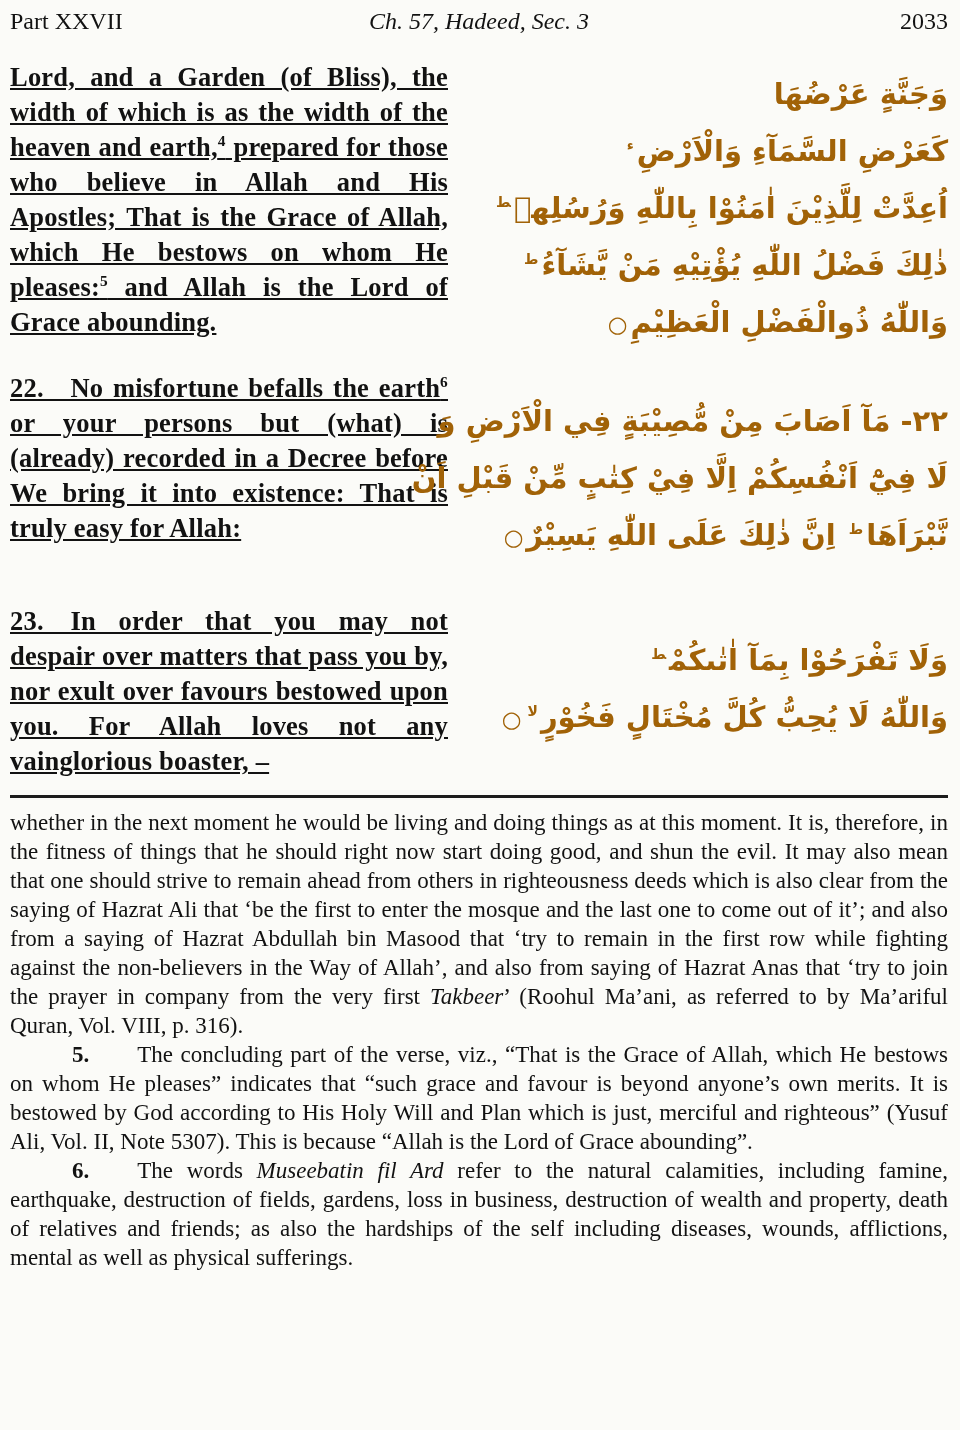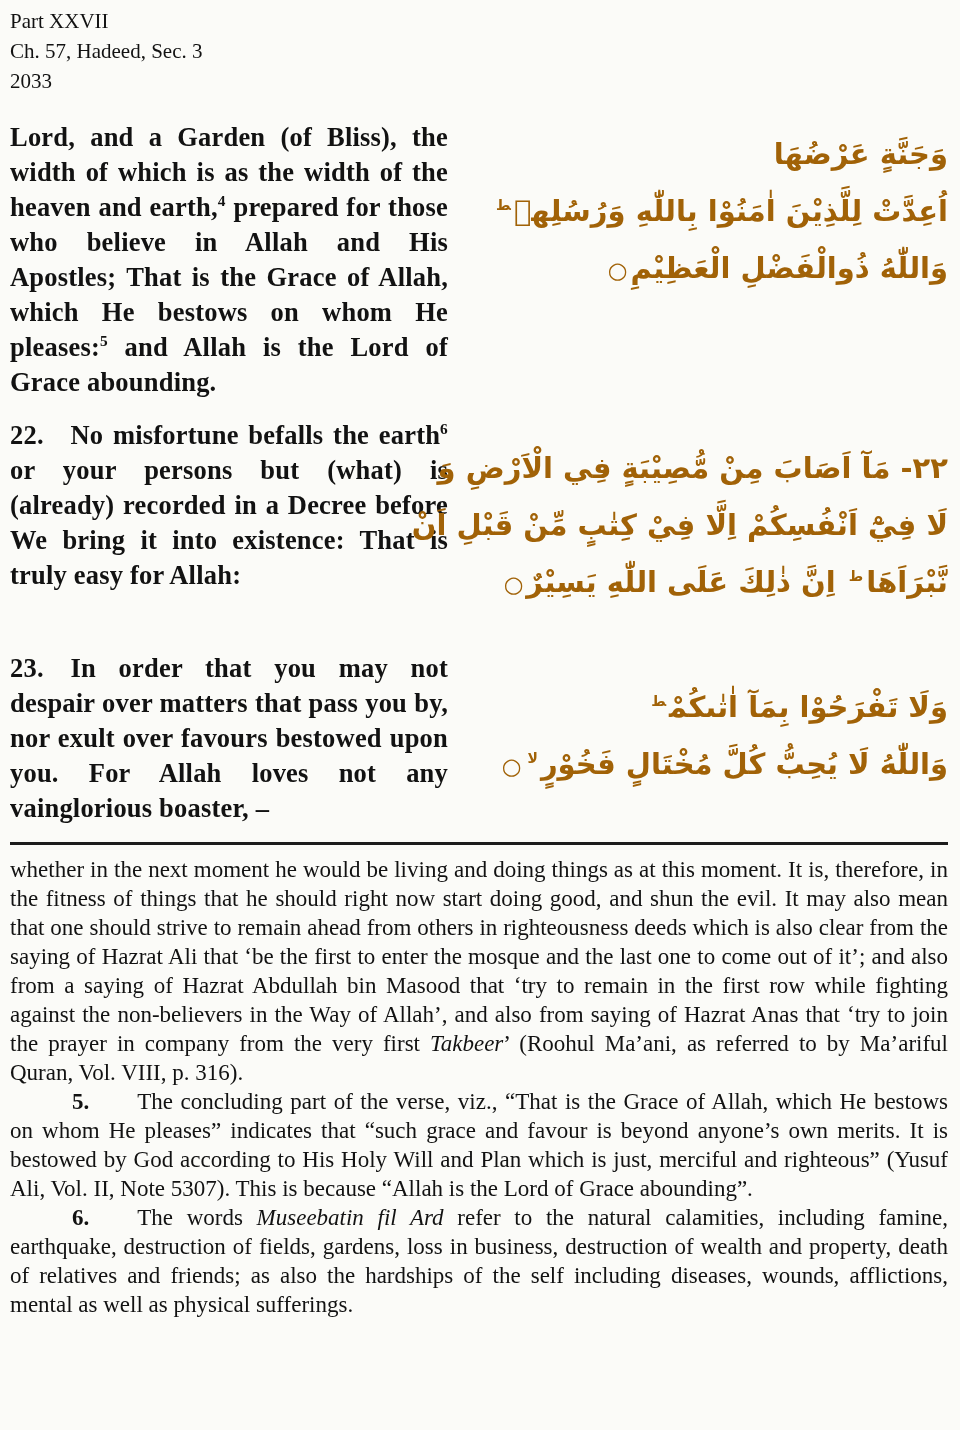--- a/index.html
+++ b/index.html
@@ -7,39 +7,40 @@
     width:960px;height:1430px;overflow:hidden;
     background:#fbfbf8;
     font-family:"Liberation Serif", serif;
     color:#121212;
   }
   .page{padding:6px 12px 0 10px;}
 
   
   .hdr{
     display:flex;align-items:baseline;
-    font-size:21px;line-height:30px;flex-direction:column;
+    font-size:24px;line-height:30px;
   }
   .hdr .left{flex:1;text-align:left;}
-  .hdr .center{flex:1.6;text-align:right;}
+  .hdr .center{flex:1.6;text-align:center;font-style:italic;}
   .hdr .right{flex:1;text-align:right;}
 
   
   .verse-row{display:flex;justify-content:space-between;align-items:flex-start;}
   .row-1{margin-top:24px;}
   .row-2{margin-top:18px;}
   .row-3{margin-top:38px;justify-content:space-between;}
 
   .english{
     width:438px;
     font-weight:bold;
     font-size:26.5px;
     line-height:35px;
     text-align:justify;
     letter-spacing:.2px;
+    text-decoration:underline;
   }
   .english .sup{
     vertical-align:super;
     font-size:.58em;
     line-height:0;
   }
 
   .arabic{
     width:486px;
     direction:rtl;
@@ -91,21 +92,23 @@
     <span class="center">Ch. 57, Hadeed, Sec. 3</span>
     <span class="right">2033</span>
   </header>
 
   <main>
 
     <section class="verse-row row-1">
       <div class="english"><span>Lord, and a Garden (of Bliss), the width of which is as the width of the heaven and earth,</span><span class="sup">4</span><span> prepared for those who believe in Allah and His Apostles; That is the Grace of Allah, which He bestows on whom He pleases:</span><span class="sup">5</span><span> and Allah is the Lord of Grace abounding.</span></div>
       <div class="arabic" dir="rtl">
           <div class="ar-line"><span>وَجَنَّةٍ عَرْضُهَا</span></div>
+          <div class="ar-line"><span>كَعَرْضِ السَّمَآءِ وَالْاَرْضِ</span><span class="waqf">ء</span></div>
           <div class="ar-line"><span>اُعِدَّتْ لِلَّذِيْنَ اٰمَنُوْا بِاللّٰهِ وَرُسُلِهٖ</span><span class="waqf">ط</span></div>
+          <div class="ar-line"><span>ذٰلِكَ فَضْلُ اللّٰهِ يُؤْتِيْهِ مَنْ يَّشَآءُ</span><span class="waqf">ط</span></div>
           <div class="ar-line"><span>وَاللّٰهُ ذُوالْفَضْلِ الْعَظِيْمِ</span><span class="endmark">○</span></div>
         </div>
     </section>
 
     <section class="verse-row row-2">
       <div class="english"><span>22. No misfortune befalls the earth</span><span class="sup">6</span><span> or your persons but (what) is (already) recorded in a Decree before We bring it into existence: That is truly easy for Allah:</span></div>
       <div class="arabic" dir="rtl">
           <div class="ar-line"><span>٢٢- مَآ اَصَابَ مِنْ مُّصِيْبَةٍ فِي الْاَرْضِ وَ</span></div>
           <div class="ar-line"><span>لَا فِيْٓ اَنْفُسِكُمْ اِلَّا فِيْ كِتٰبٍ مِّنْ قَبْلِ اَنْ</span></div>
           <div class="ar-line"><span>نَّبْرَاَهَا</span><span class="waqf">ط</span><span> اِنَّ ذٰلِكَ عَلَى اللّٰهِ يَسِيْرٌ</span><span class="endmark">○</span></div>

